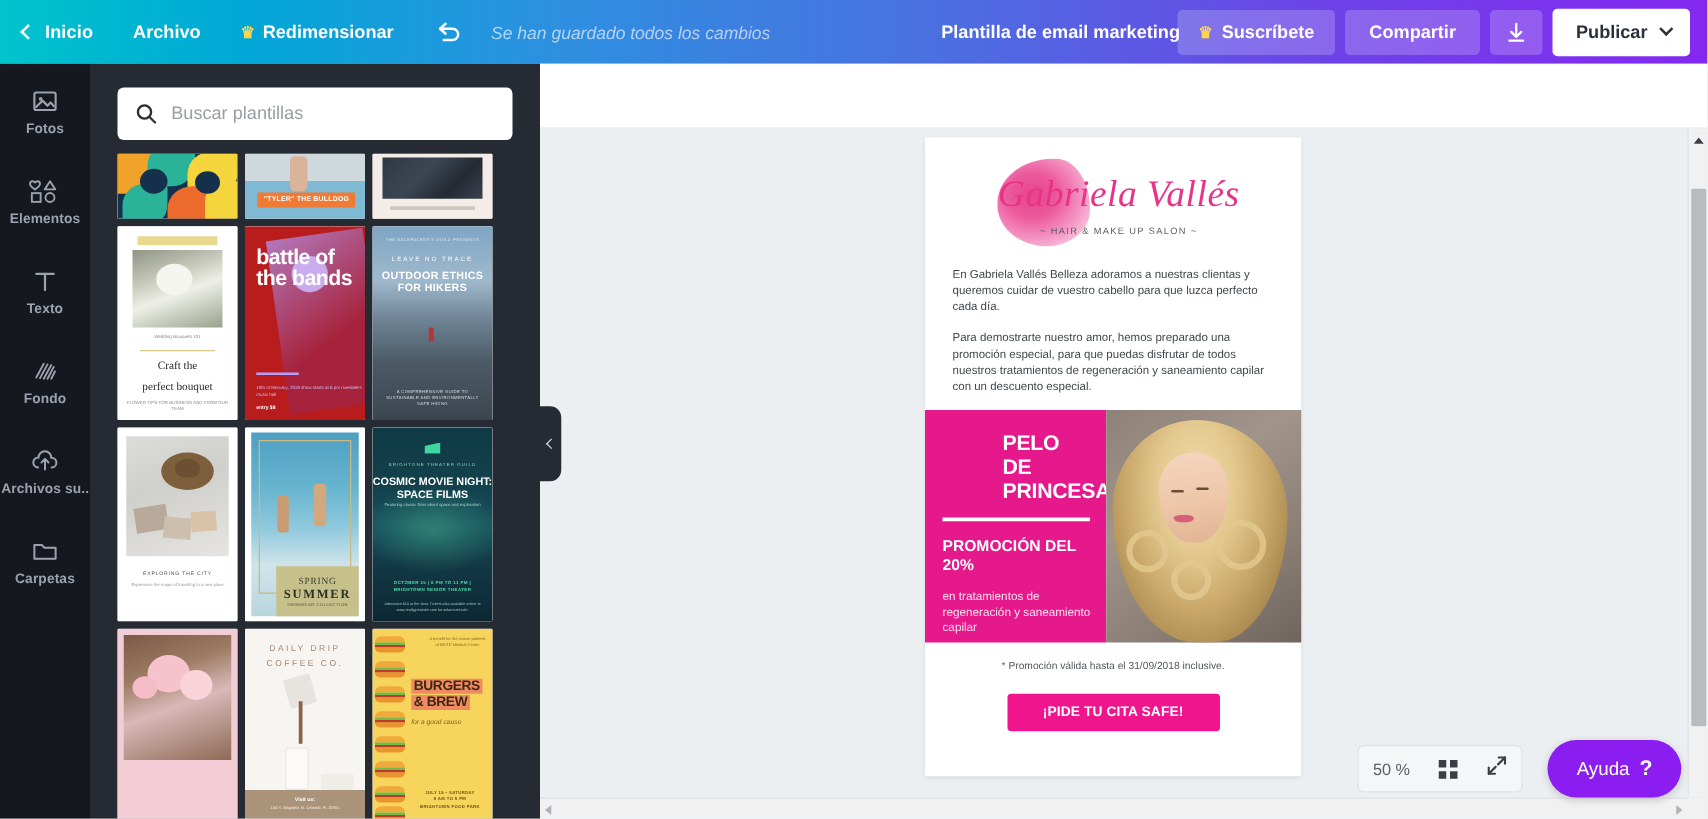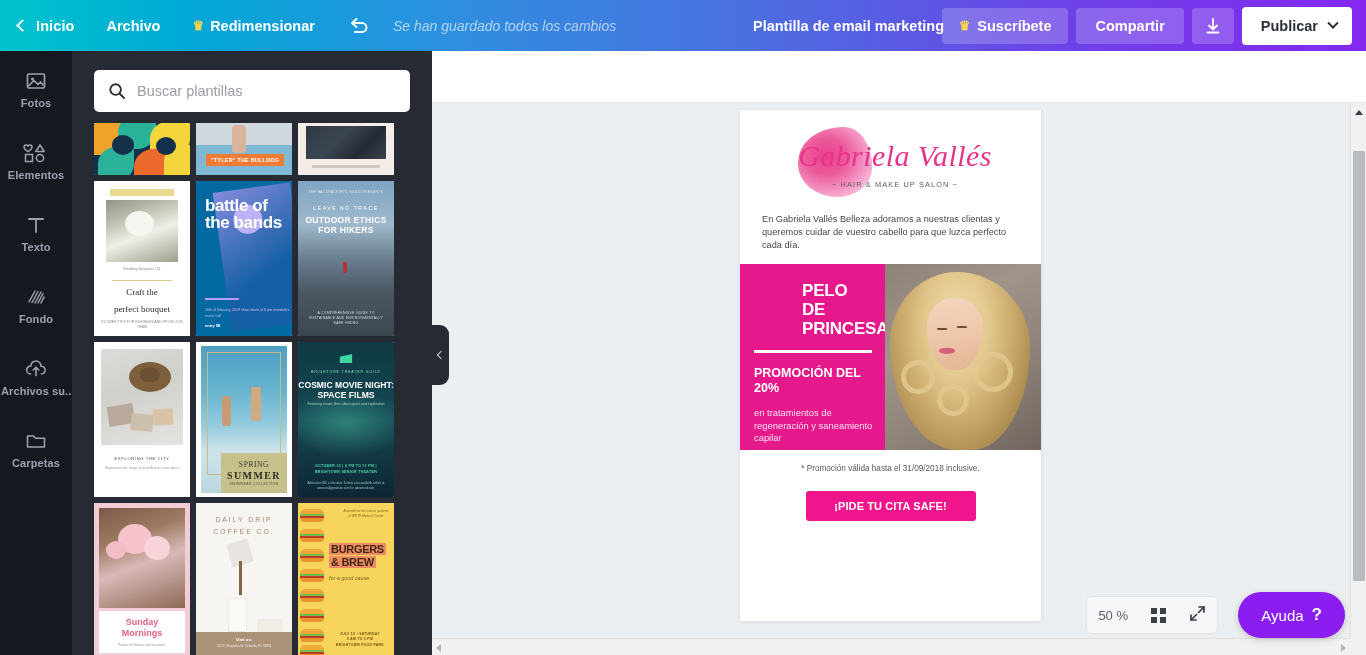--- a/index.html
+++ b/index.html
@@ -123,21 +123,21 @@
   .bldg-cap { position:absolute; left:14px; right:14px; bottom:7px; height:3px; background:#b9afa6; opacity:.6;}
 
   .bouquet { width:100%;height:100%; background:#ffffff; position:relative; padding:6px;}
   .bq-tag { height:7px; margin:2px 10px 4px; background:#e8d98f; }
   .bq-img { height:62px; margin:0 6px; background:linear-gradient(160deg,#8f9483 0%,#c9cbbd 35%,#eef0e8 55%,#9aa08c 100%); position:relative;}
   .bq-img::after{content:"";position:absolute;left:26%;top:18%;width:40%;height:40%;background:#f4f5ee;border-radius:50%;}
   .bq-l { height:1px; margin:8px 12px 6px; background:#d9c98a;}
   .bq-t1 { font-family:"Liberation Serif",serif; font-size:9px; text-align:center; color:#2b2b2b; line-height:11px; margin-top:6px;}
   .bq-t2 { font-size:3.6px; text-align:center; color:#8a8a8a; margin-top:5px; line-height:5px;}
 
-  .battle { width:100%;height:100%; background:#0369a1; position:relative; overflow:hidden;}
+  .battle { width:100%;height:100%; background:#b91c1c; position:relative; overflow:hidden;}
   .battle::before{
     content:""; position:absolute; right:-8px; top:6px; width:78px; height:140px;
     background:
       radial-gradient(circle at 40% 22%, rgba(206,188,255,.85) 0 14px, transparent 15px),
       linear-gradient(150deg, rgba(176,150,240,.75) 0%, rgba(94,58,180,.2) 60%);
     transform: rotate(-8deg);
   }
   .battle-tx { position:absolute; left:9px; top:16px; color:#fff; font-weight:bold; font-size:17px; line-height:17px; letter-spacing:-.4px;}
   .battle-bar { position:absolute; left:9px; bottom:36px; width:34px; height:2px; background:#b39dff;}
   .battle-sub { position:absolute; left:9px; bottom:17px; font-size:3.6px; color:#cdbcf5; line-height:5.5px;}
@@ -530,25 +530,20 @@
           <div class="cos-t5">Admission $10 at the door. Tickets also available online at www.reallygreatsite.com for advanced sale.</div>
         </div>
       </div>
 
       <div class="thumb t-tall">
         <div class="sunday">
           <div class="sun-img">
             <span class="sun-f1"></span>
             <span class="sun-f2"></span>
             <span class="sun-f3"></span>
-          </div>
-          <div class="sun-box">
-            <span class="sb-1">Sunday</span>
-            <span class="sb-1">Mornings</span>
-            <span class="sb-2">Perfect for flowers and sunshine.</span>
           </div>
         </div>
       </div>
 
       <div class="thumb t-tall">
         <div class="coffee">
           <div class="cf-t1">DAILY DRIP</div>
           <div class="cf-t1" style="top:23px;">COFFEE CO.</div>
           <span class="cf-cup"></span>
           <span class="cf-pour"></span>
@@ -650,20 +645,21 @@
     <div class="email">
 
       <div class="em-logo">
         <span class="blob"></span>
         <div class="logo-name">Gabriela Vallés</div>
         <div class="logo-sub">~ HAIR &amp; MAKE UP SALON ~</div>
       </div>
 
       <div class="em-body">
         <p class="em-p">En Gabriela Vallés Belleza adoramos a nuestras clientas y queremos cuidar de vuestro cabello para que luzca perfecto cada día.</p>
+        <p class="em-p">Para demostrarte nuestro amor, hemos preparado una promoción especial, para que puedas disfrutar de todos nuestros tratamientos de regeneración y saneamiento capilar con un descuento especial.</p>
       </div>
 
       <div class="promo">
         <div class="promo-l">
           <div class="pr-t1">PELO DE PRINCESA</div>
           <div class="pr-line"></div>
           <div class="pr-t2">PROMOCIÓN DEL 20%</div>
           <div class="pr-t3">en tratamientos de regeneración y saneamiento capilar</div>
         </div>
         <div class="promo-r">

